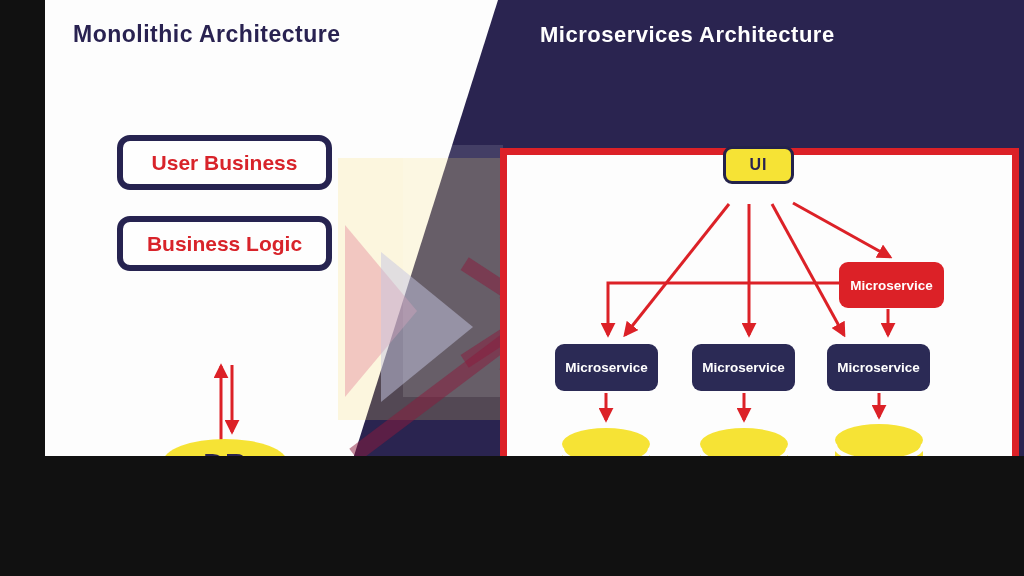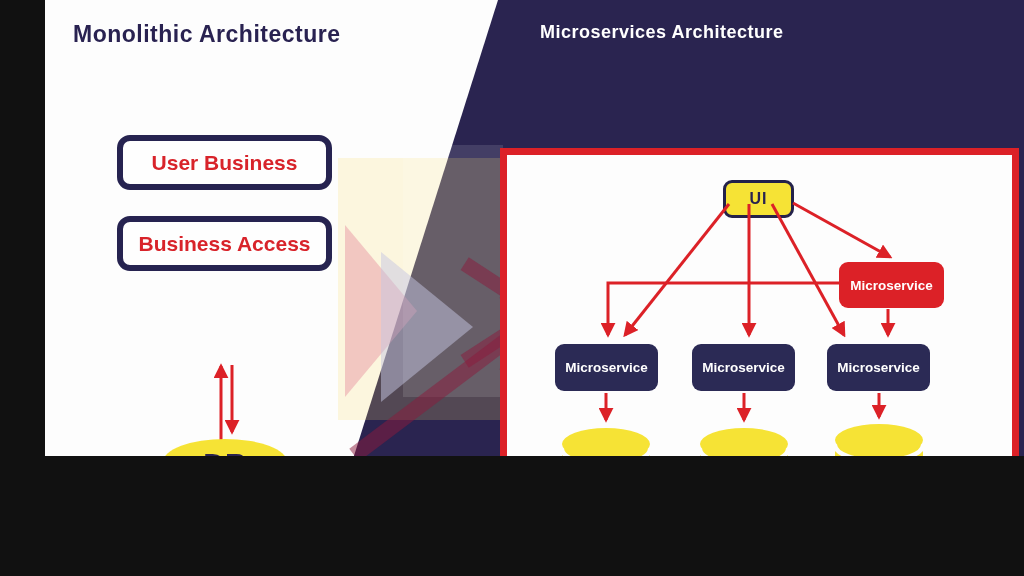--- a/index.html
+++ b/index.html
@@ -23,21 +23,21 @@
   .wm-lav{left:336px;top:252px;width:92px;height:150px;background:rgba(198,198,226,0.50);clip-path:polygon(0 0,100% 50%,0 100%);}
   .wm-bar{background:rgba(140,25,60,0.50);}
   .wm-b1{left:412px;top:282px;width:95px;height:15px;transform:rotate(33deg);}
   .wm-b2{left:412px;top:328px;width:95px;height:15px;transform:rotate(-33deg);}
   .wm-b3{left:452px;top:306px;width:80px;height:15px;transform:rotate(33deg);}
   .wm-b4{left:452px;top:346px;width:80px;height:15px;transform:rotate(-33deg);}
   .wm-b5{left:290px;top:390px;width:190px;height:16px;transform:rotate(-37deg);}
 
   .title{position:absolute;z-index:2;font-weight:bold;white-space:nowrap;}
   .title-left{left:28px;top:21px;font-size:23px;color:#292251;letter-spacing:.5px;}
-  .title-right{left:495px;top:22px;font-size:18px;color:#ffffff;letter-spacing:.5px;}
+  .title-right{left:495px;top:22px;font-size:22px;color:#ffffff;letter-spacing:.5px;}
 
   
   .mono-box{
     position:absolute;left:72px;width:215px;height:55px;z-index:2;
     box-sizing:border-box;background:#fefefe;border:6px solid #262350;border-radius:13px;
     display:flex;align-items:center;justify-content:center;
     color:#d8232a;font-weight:bold;font-size:21px;white-space:nowrap;
   }
   .mono-1{top:135px;} .mono-2{top:216px;} .mono-3{top:299px;}
 
@@ -45,21 +45,21 @@
   .panel{
     position:absolute;left:455px;top:148px;width:519px;height:362px;z-index:2;
     box-sizing:border-box;background:#fdfdfd;border:7px solid #dc2127;
   }
   .node{
     position:absolute;z-index:3;box-sizing:border-box;border-radius:9px;
     display:flex;align-items:center;justify-content:center;
     font-weight:bold;white-space:nowrap;
   }
   .ui-node{
-    left:678px;top:180px;width:71px;height:38px;
+    left:678px;top:146px;width:71px;height:38px;
     background:#f6e335;border:3px solid #24224a;color:#292350;font-size:16px;letter-spacing:1px;
   }
   .red-node{
     left:794px;top:262px;width:105px;height:46px;
     background:#dc2127;color:#ffffff;font-size:13.5px;
   }
   .navy-node{top:344px;width:103px;height:47px;background:#2b2a55;color:#ffffff;font-size:13.5px;}
   .navy-1{left:510px;} .navy-2{left:647px;} .navy-3{left:782px;}
 
   .overlay-svg{position:absolute;inset:0;z-index:4;pointer-events:none;}
@@ -84,21 +84,21 @@
     <div class="wm wm-bar wm-b5"></div>
   </div>
 
   <div class="title title-left">Monolithic Architecture</div>
   <div class="title title-right">Microservices Architecture</div>
 
   <div class="mono-box mono-1">
     <span>User Business</span>
   </div>
   <div class="mono-box mono-2">
-    <span>Business Access</span>
+    <span>Business Logic</span>
   </div>
 
   <div class="panel"></div>
 
   <div class="node ui-node">
     <span>UI</span>
   </div>
   <div class="node red-node">
     <span>Microservice</span>
   </div>

